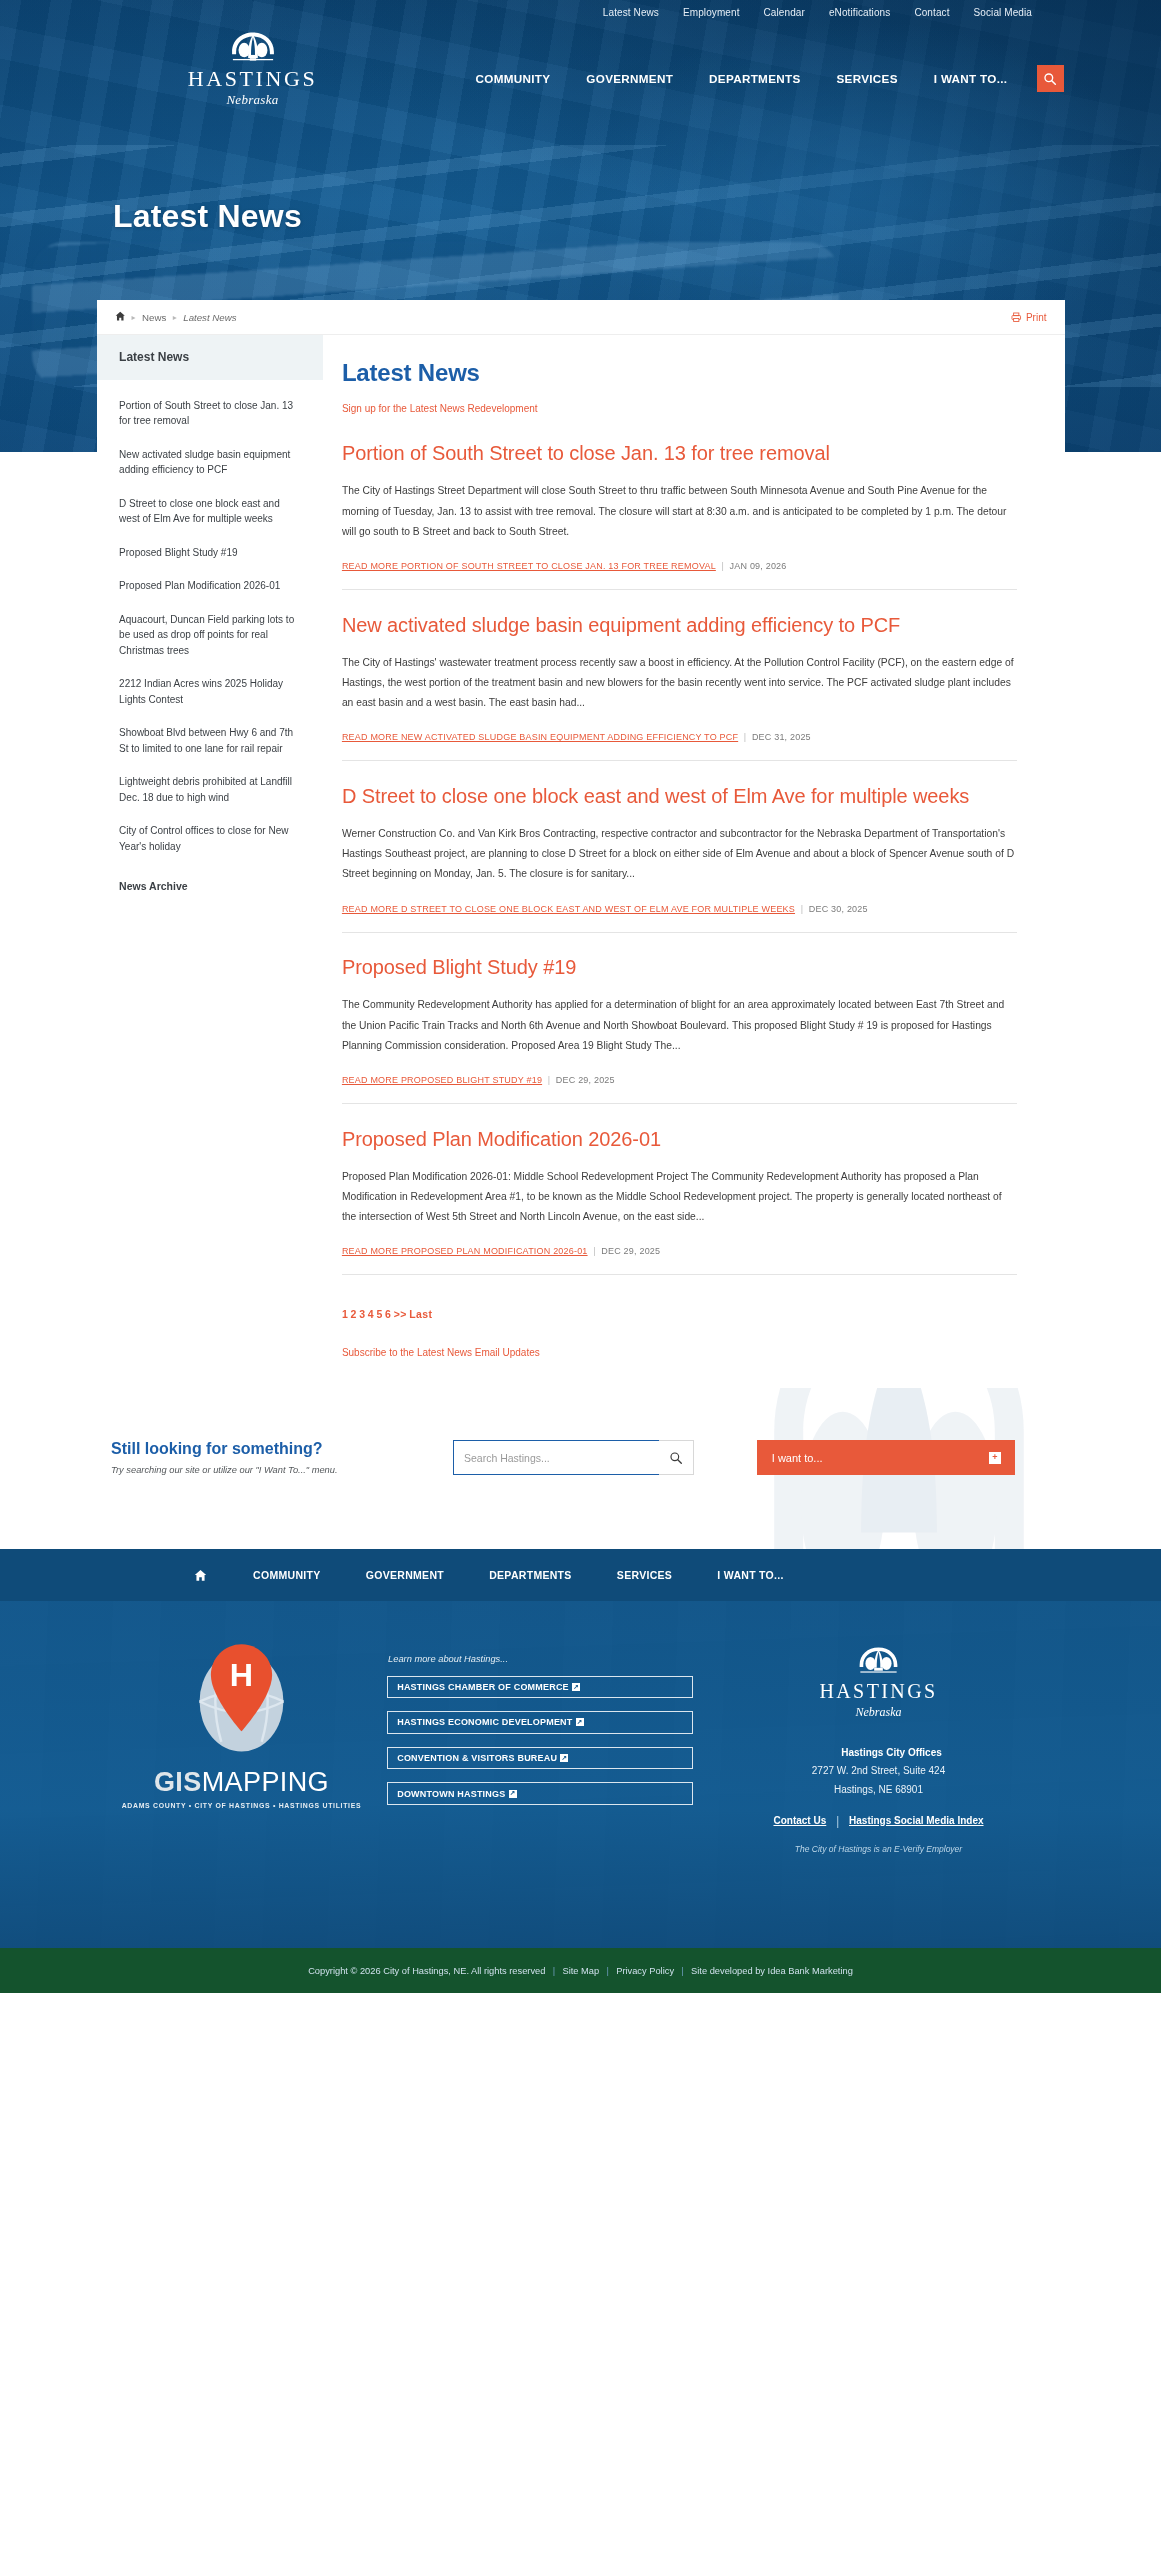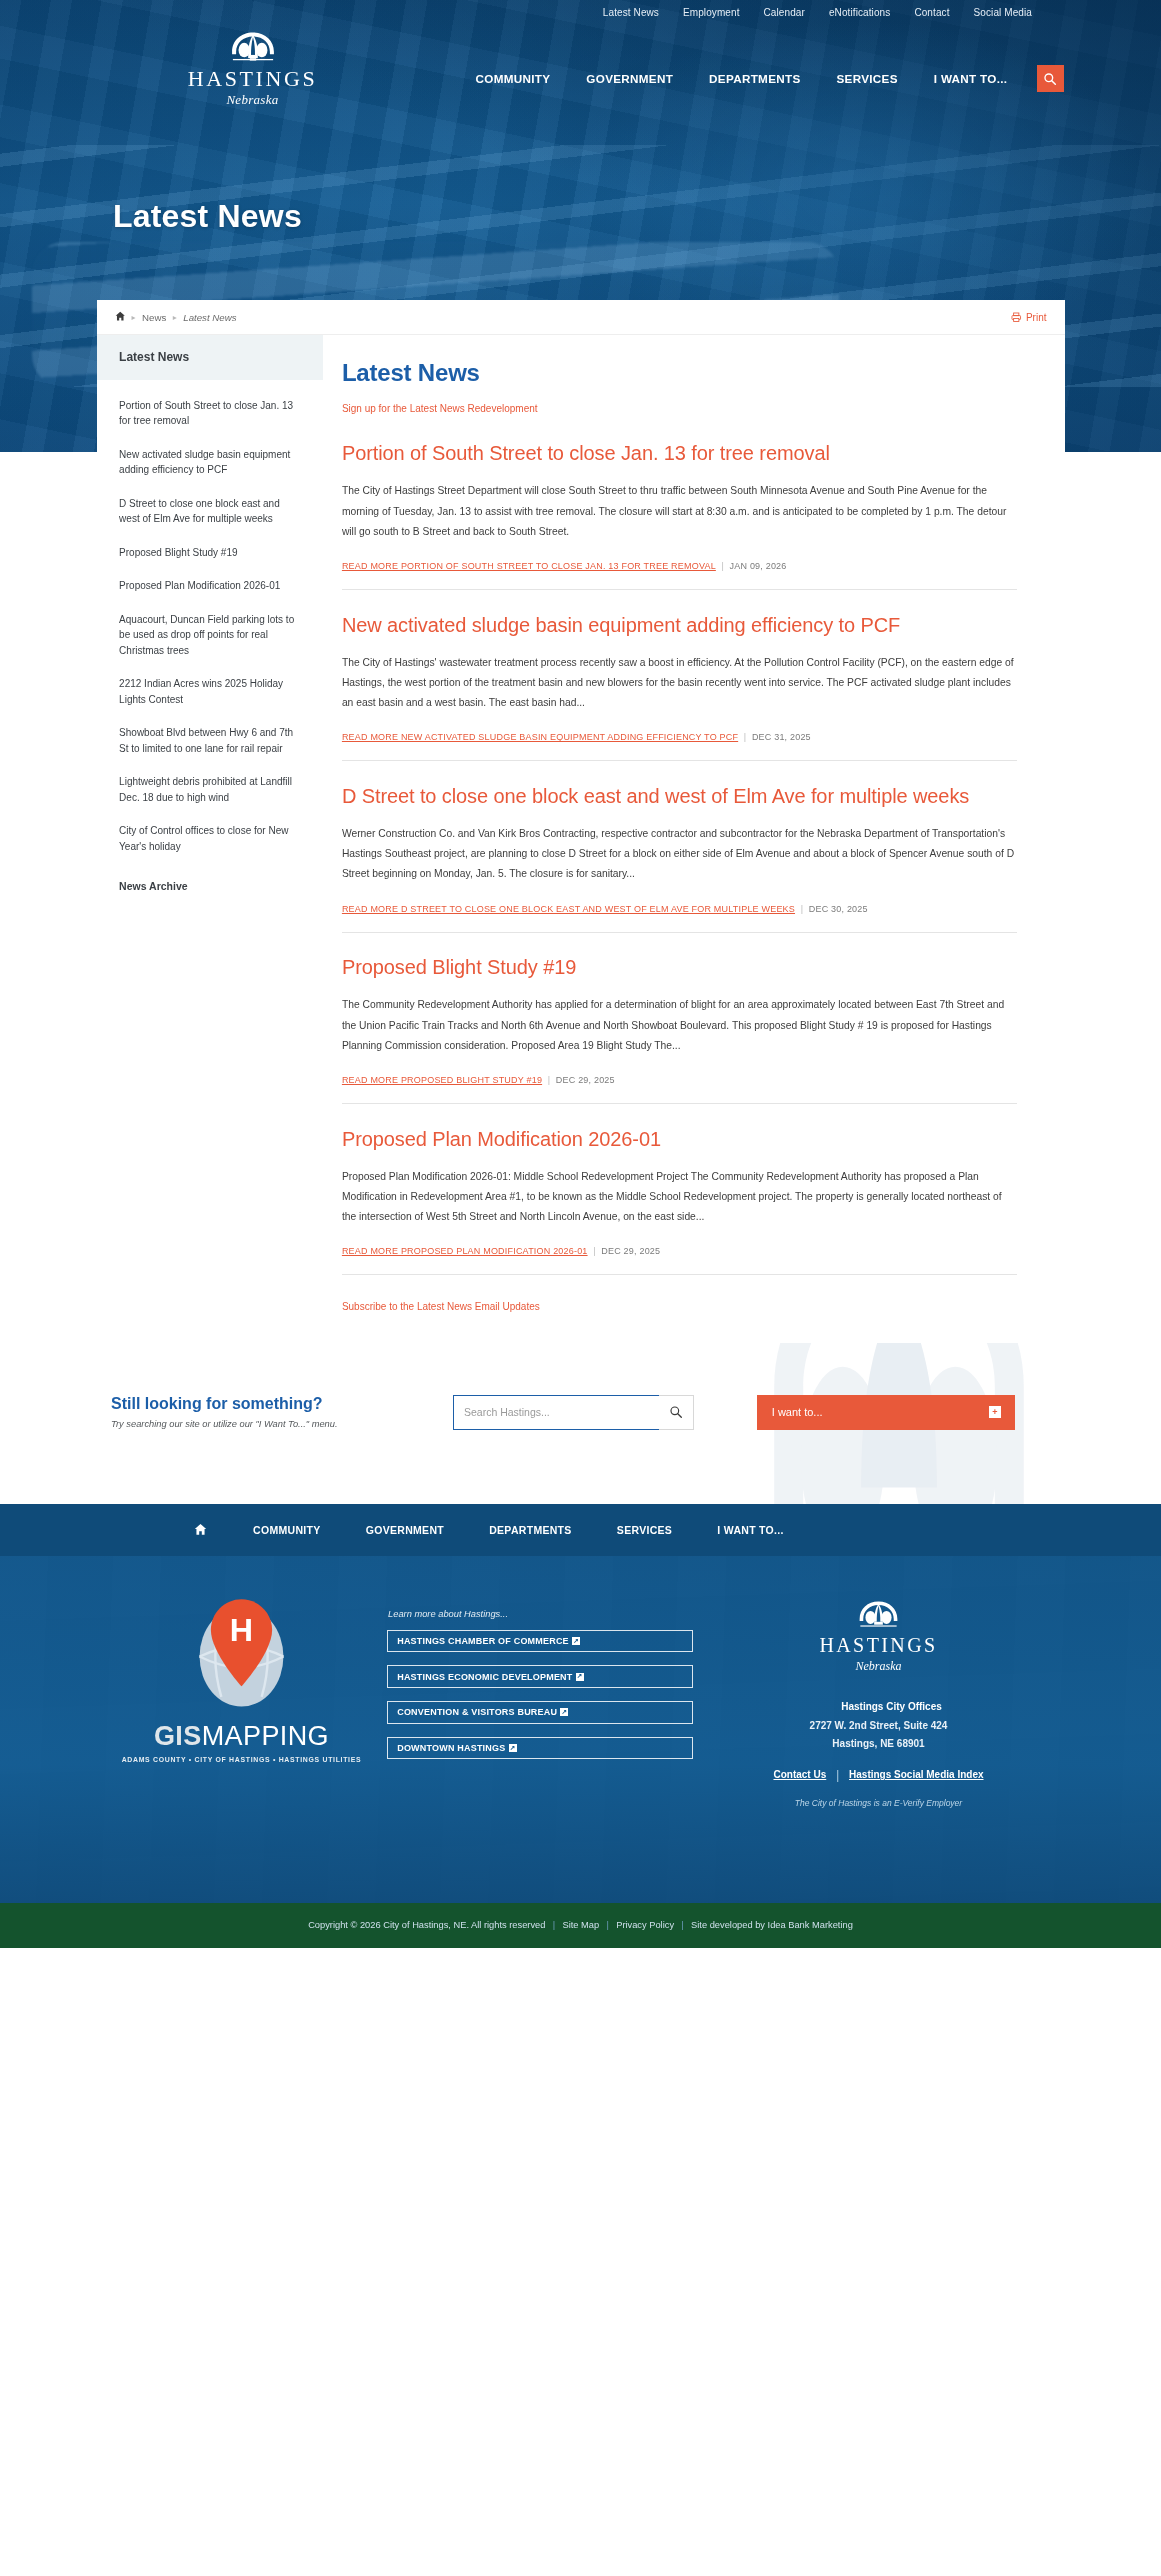--- a/index.html
+++ b/index.html
@@ -347,21 +347,21 @@
   .flink .ext {
     display:inline-flex; align-items:center; justify-content:center;
     width: 8px; height: 8px; background:#fff; color:#14598e;
     font-size: 6.5px; margin-left: 3.2px; line-height: 1;
   }
 
   .addr-col { flex: 1; display:flex; flex-direction: column; align-items:center; padding-top: 11.3px; }
   .addr-logo-word { font-family:"Liberation Serif", serif; color:#fff; font-size: 20px; letter-spacing: 2.4px; margin-top: 1.6px; }
   .addr-logo-sub { font-family:"Liberation Serif", serif; font-style: italic; color:#fff; font-size: 12px; margin-top: 1.6px; }
   .addr-name { color:#fff; font-size: 10px; font-weight: bold; margin-top: 27.4px; padding-left: 26px; }
-  .addr-line { color:#eaf2f8; font-size: 10px; margin-top: 7.3px; font-weight: bold; }
+  .addr-line { color:#eaf2f8; font-size: 10px; margin-top: 7.3px; }
   .addr-links { margin-top: 18px; display:flex; align-items:center; gap: 9.7px; }
   .addr-links a { color:#fff; font-size: 10px; font-weight: bold; text-decoration: underline; }
   .addr-links .pipe { color:#9fc2da; font-weight: normal; text-decoration: none; }
   .everify { color:#bcd6e8; font-size: 8.5px; font-style: italic; margin-top: 16px; }
 
   
   .copyright-bar {
     width: 1161px;
     background: #14532d;
     height: 45px;
@@ -492,20 +492,21 @@
             <p>The Community Redevelopment Authority has applied for a determination of blight for an area approximately located between East 7th Street and the Union Pacific Train Tracks and North 6th Avenue and North Showboat Boulevard. This proposed Blight Study # 19 is proposed for Hastings Planning Commission consideration. Proposed Area 19 Blight Study The...</p>
             <div class="article-meta"><a href="#" class="readmore">READ MORE PROPOSED BLIGHT STUDY #19</a><span class="divider">|</span><span>DEC 29, 2025</span></div>
           </article>
           <article class="article">
             <h2><a href="#">Proposed Plan Modification 2026-01</a></h2>
             <p>Proposed Plan Modification 2026-01: Middle School Redevelopment Project The Community Redevelopment Authority has proposed a Plan Modification in Redevelopment Area #1, to be known as the Middle School Redevelopment project. The property is generally located northeast of the intersection of West 5th Street and North Lincoln Avenue, on the east side...</p>
             <div class="article-meta"><a href="#" class="readmore">READ MORE PROPOSED PLAN MODIFICATION 2026-01</a><span class="divider">|</span><span>DEC 29, 2025</span></div>
           </article>
         </div>
 
+      <div class="pagination" id="pagination"><a href="#">1</a><a href="#">2</a><a href="#">3</a><a href="#">4</a><a href="#">5</a><a href="#">6</a><a href="#">&gt;&gt;</a><a href="#">Last</a></div>
 
       <a href="#" class="subscribe-link">Subscribe to the Latest News Email Updates</a>
     </main>
   </div>
 </div>
 
 <section class="cta-section">
   <svg class="cta-watermark" viewBox="0 0 330 380">
     <path d="M165 10 C75 10 10 78 10 175 L10 380 L46 380 L46 175 C46 98 99 45 165 45 C231 45 284 98 284 175 L284 380 L320 380 L320 175 C320 78 255 10 165 10 Z" fill="#e9eef3"></path>
     <ellipse cx="95" cy="265" rx="52" ry="115" fill="#e9eef3"></ellipse>

